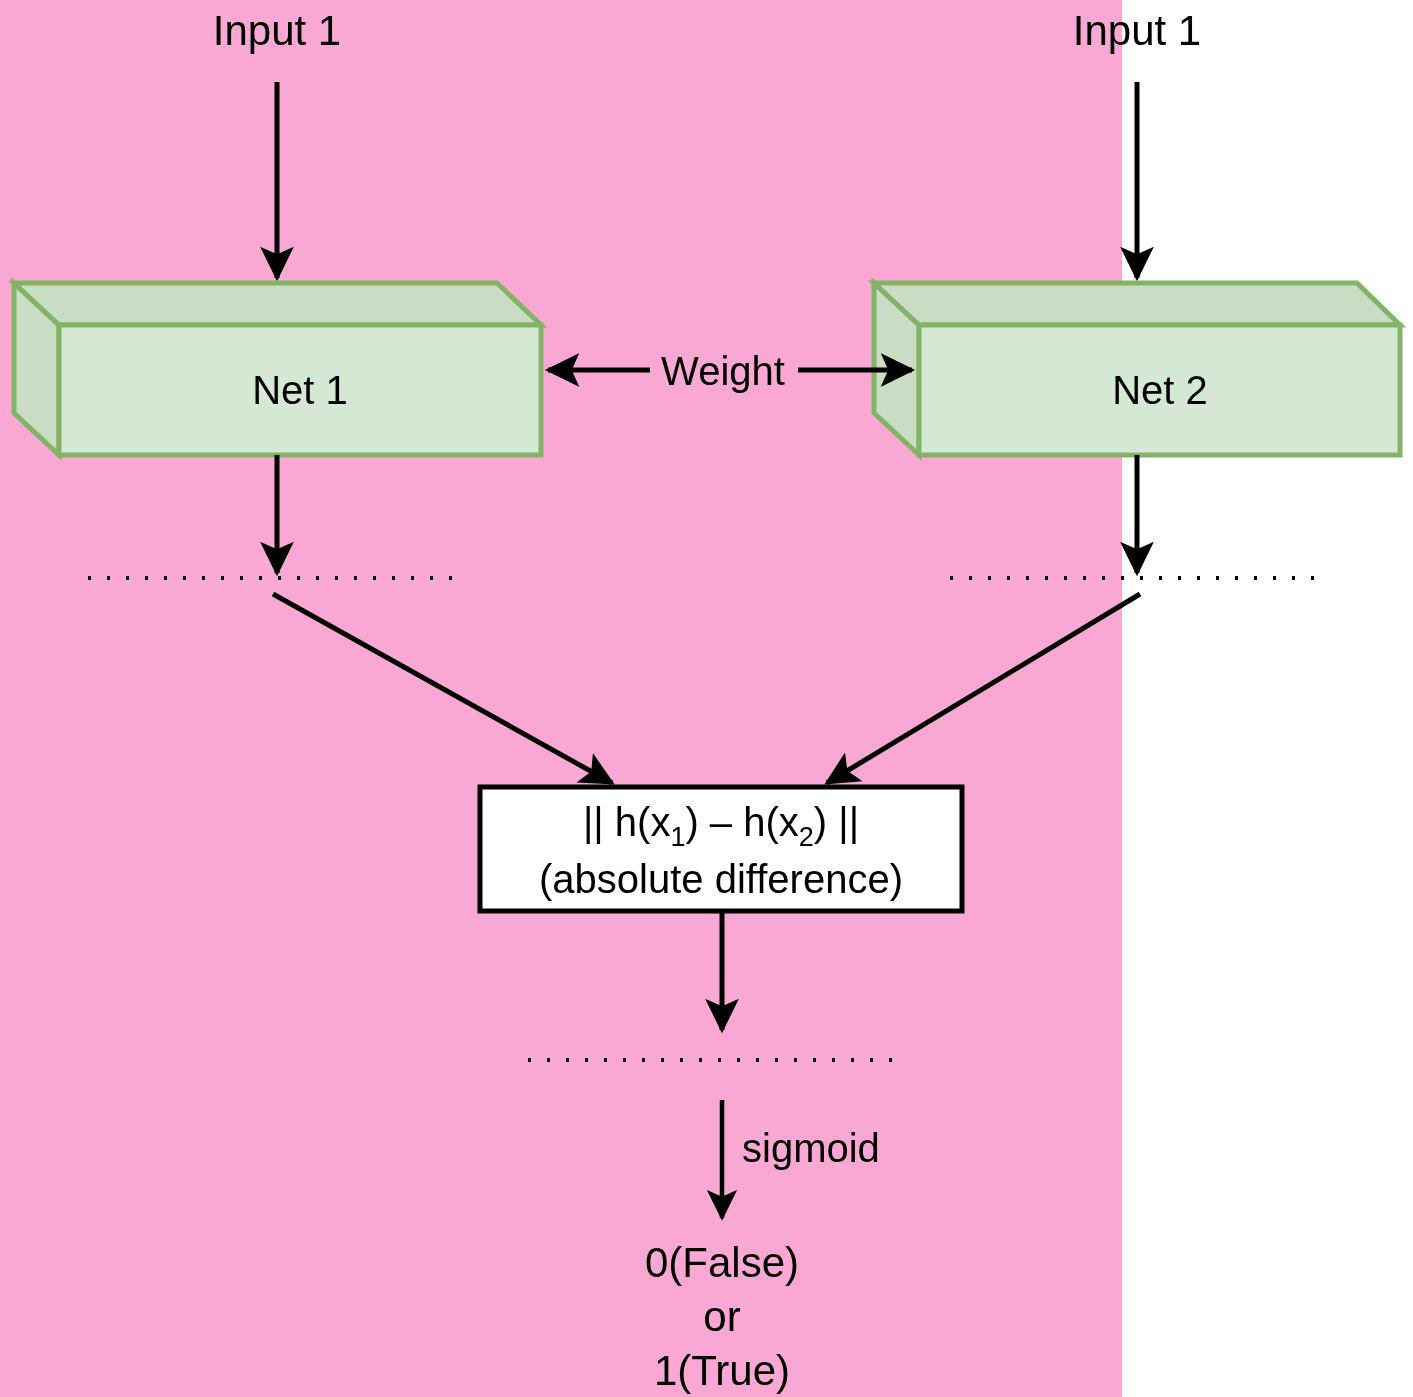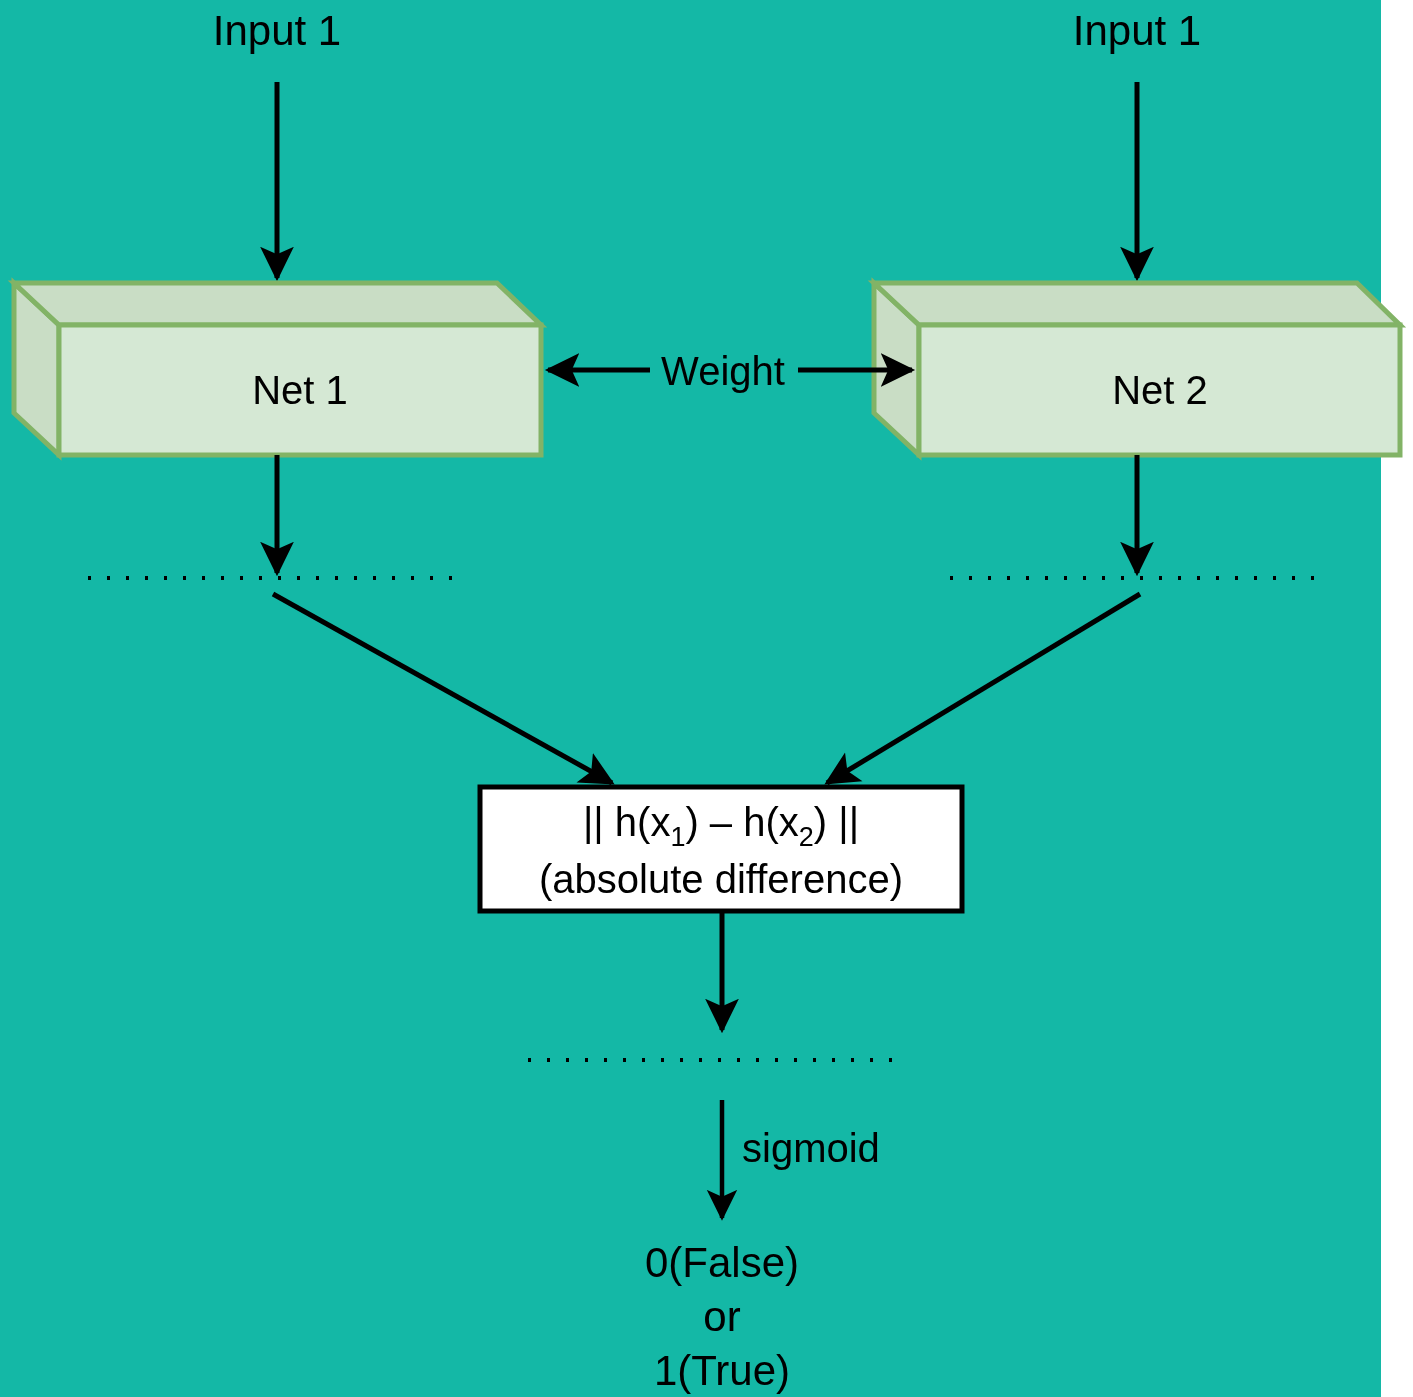--- a/index.html
+++ b/index.html
@@ -8,23 +8,23 @@
     background: #ffffff;
   }
   body {
     width: 1413px;
     height: 1397px;
     font-family: "Liberation Sans", sans-serif;
     overflow: hidden;
   }
   #diagram-root {
     position: relative;
-    width: 1381px;
+    width: 1122px;
     height: 1397px;
-    background: #14b8a6;
+    background: #f9a8d4;
   }
   svg.canvas {
     position: absolute;
     top: 0;
     left: 0;
     width: 1413px;
     height: 1397px;
   }
   .diagram-text {
     font-family: "Liberation Sans", sans-serif;

